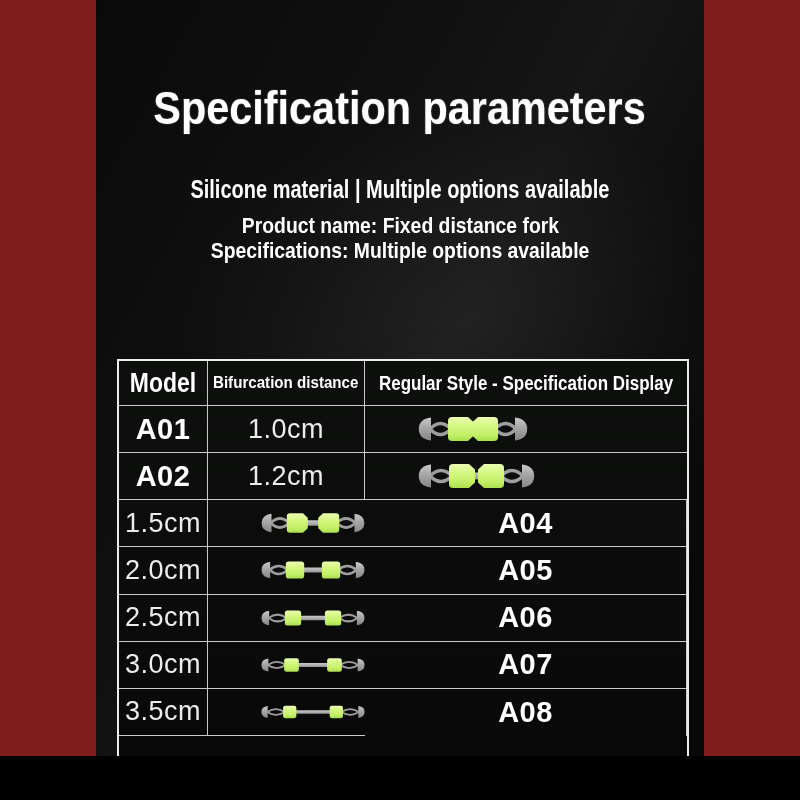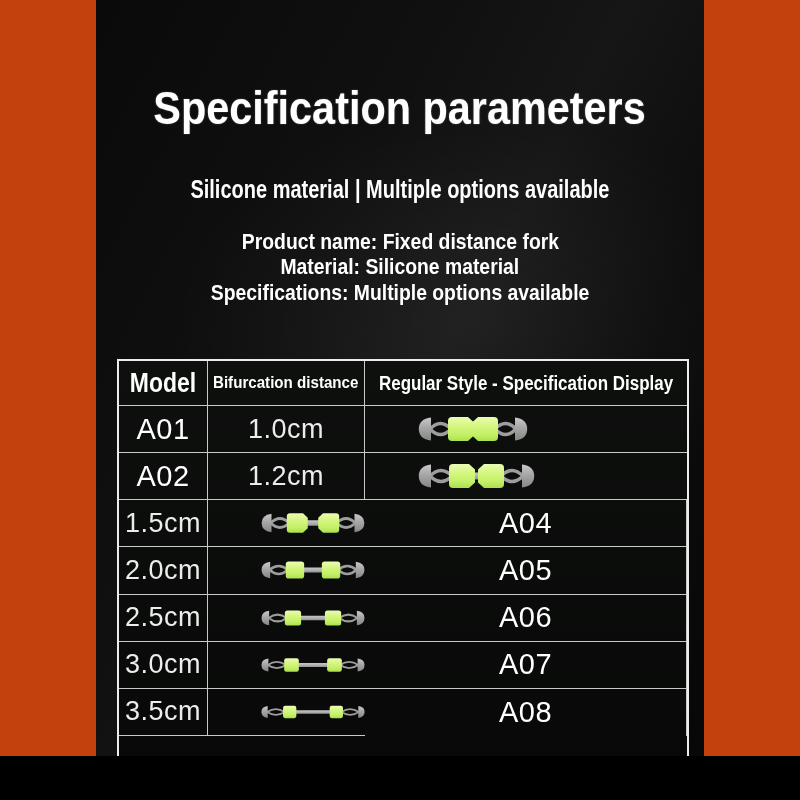--- a/index.html
+++ b/index.html
@@ -1,41 +1,41 @@
 <!DOCTYPE html>
 <html><head>
 <meta charset="utf-8">
 <style>
   html,body{margin:0;padding:0;background:#000;}
   body{width:800px;height:800px;overflow:hidden;font-family:"Liberation Sans",sans-serif;}
-  .canvas{position:relative;width:800px;height:756px;background:#c2410c;overflow:hidden;}
+  .canvas{position:relative;width:800px;height:756px;background:#7f1d1d;overflow:hidden;}
   .bg-center{position:absolute;left:96px;top:0;width:608px;height:800px;
     background:
       radial-gradient(ellipse 430px 300px at 62% 40%, rgba(255,255,255,0.05), rgba(255,255,255,0) 70%),
       linear-gradient(118deg,#0a0a0a 0%,#101010 34%,#161616 52%,#0c0c0c 72%,#070707 100%);}
   .abs{position:absolute;left:0;width:800px;text-align:center;color:#fff;}
   .page-title{top:85px;font-size:46px;font-weight:bold;line-height:46px;text-shadow:0 0 2px rgba(255,255,255,.3);}
   .page-title>span{display:inline-block;transform:scaleX(0.90);}
   .page-subtitle{top:134px;font-size:25px;font-weight:bold;line-height:27px;margin-top:42px;}
   .page-subtitle>span{display:inline-block;transform:scaleX(0.80);}
-  .info-block{top:229px;font-size:22.5px;font-weight:bold;line-height:25.3px;}
+  .info-block{top:213px;font-size:22.5px;font-weight:bold;line-height:25.3px;}
   .info-line>span{display:inline-block;transform:scaleX(0.86);}
   .spec-table{position:absolute;left:117px;top:359px;width:572px;height:426px;
     box-sizing:border-box;border:2px solid #ececec;display:grid;
     grid-template-columns:89px 157px 1fr;grid-template-rows:45px repeat(8,1fr);
     background:linear-gradient(180deg,#0e100e 0%,#070807 100%);}
   .cell{box-sizing:border-box;border-right:1.5px solid #c9c9c9;border-bottom:1.5px solid #c9c9c9;
     display:flex;align-items:center;justify-content:center;color:#fff;overflow:hidden;}
   .cell.last-col{border-right:none;}
   .cell.last-row{border-bottom:none;}
   .th span{font-weight:bold;display:inline-block;white-space:nowrap;}
   .th-model span{font-size:27px;transform:scaleX(0.85);}
   .th-bif span{font-size:17px;transform:scaleX(0.89);}
   .th-reg span{font-size:19.5px;transform:scaleX(0.87);}
-  .td-model{font-size:29px;font-weight:normal;letter-spacing:0.5px;}
+  .td-model{font-size:29px;font-weight:bold;letter-spacing:0.5px;}
   .td-dist{font-size:27px;font-weight:normal;color:#ececec;letter-spacing:0.5px;}
   .td-prod{justify-content:flex-start;padding-left:53px;}
   .defs-holder{position:absolute;width:0;height:0;overflow:hidden;}
 </style>
 </head>
 <body>
 
 <div class="canvas">
   <div class="bg-center"></div>
 
@@ -62,21 +62,20 @@
 
   <div class="abs page-title">
     <span>Specification parameters</span>
   </div>
   <div class="abs page-subtitle">
     <span>Silicone material | Multiple options available</span>
   </div>
 
   <div class="abs info-block" id="info-block">
       <div class="info-line"><span>Product name: Fixed distance fork</span></div>
-      <div class="info-line"><span>Material: Silicone material</span></div>
       <div class="info-line"><span>Specifications: Multiple options available</span></div>
     </div>
 
   <div class="spec-table" id="spec-table">
       <div class="cell th th-model">
         <span>Model</span>
       </div>
       <div class="cell th th-bif">
         <span>Bifurcation distance</span>
       </div>

